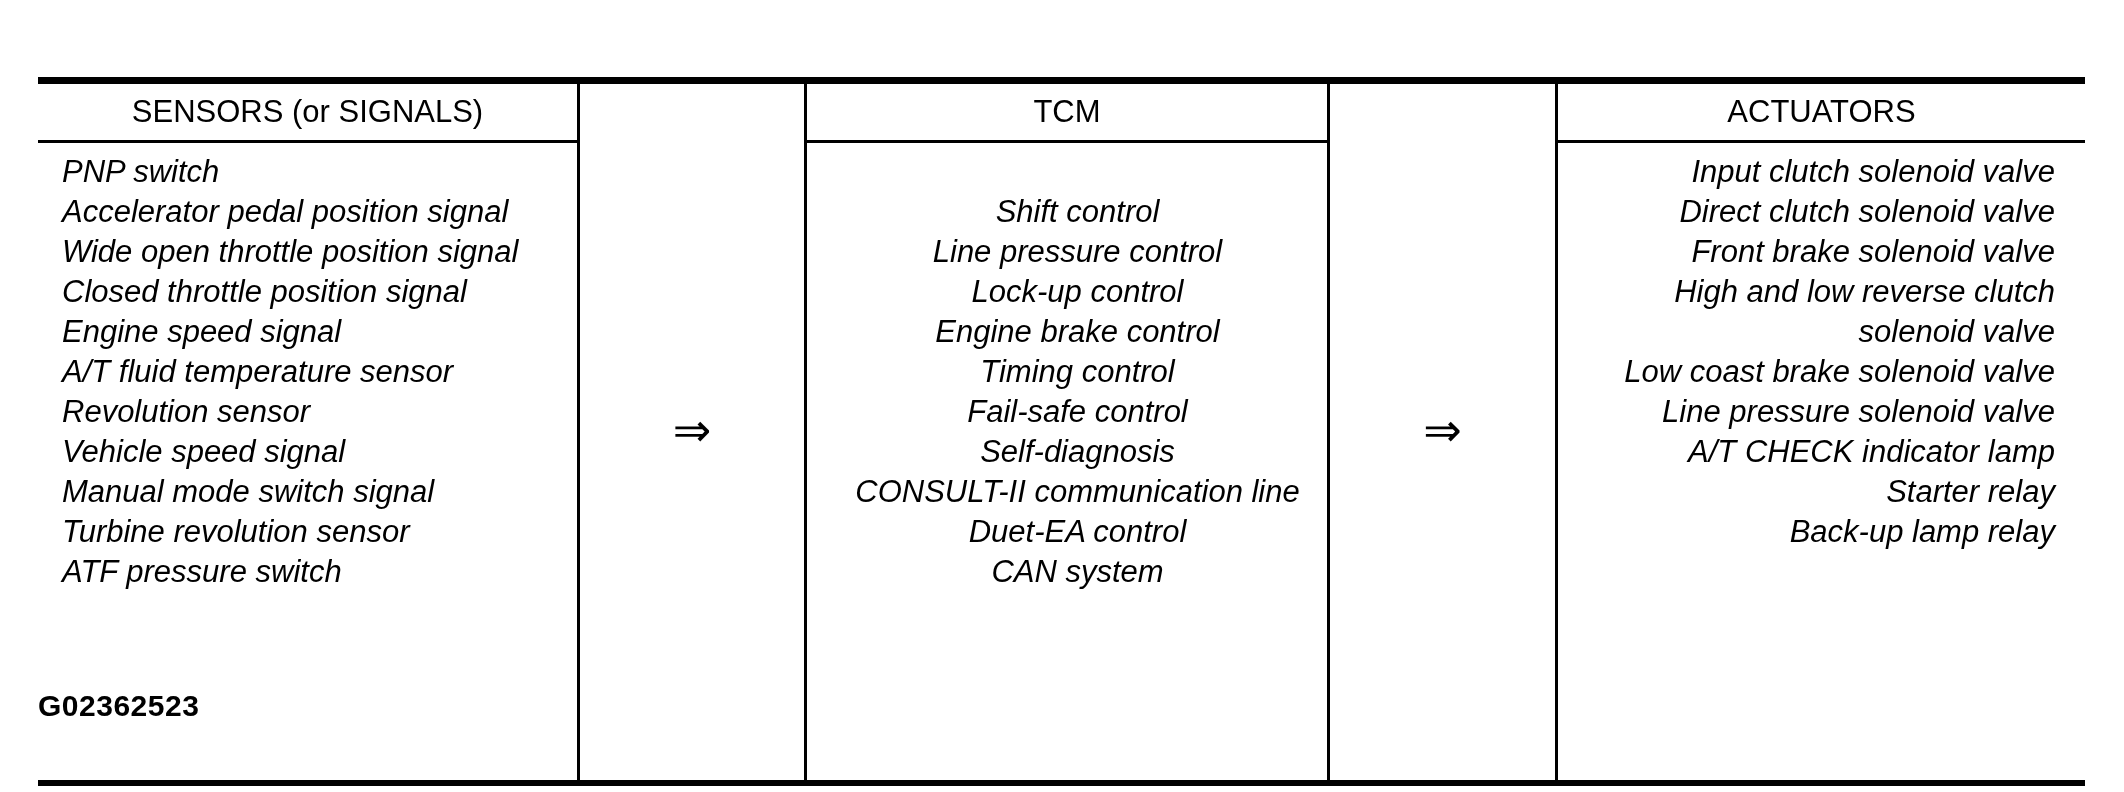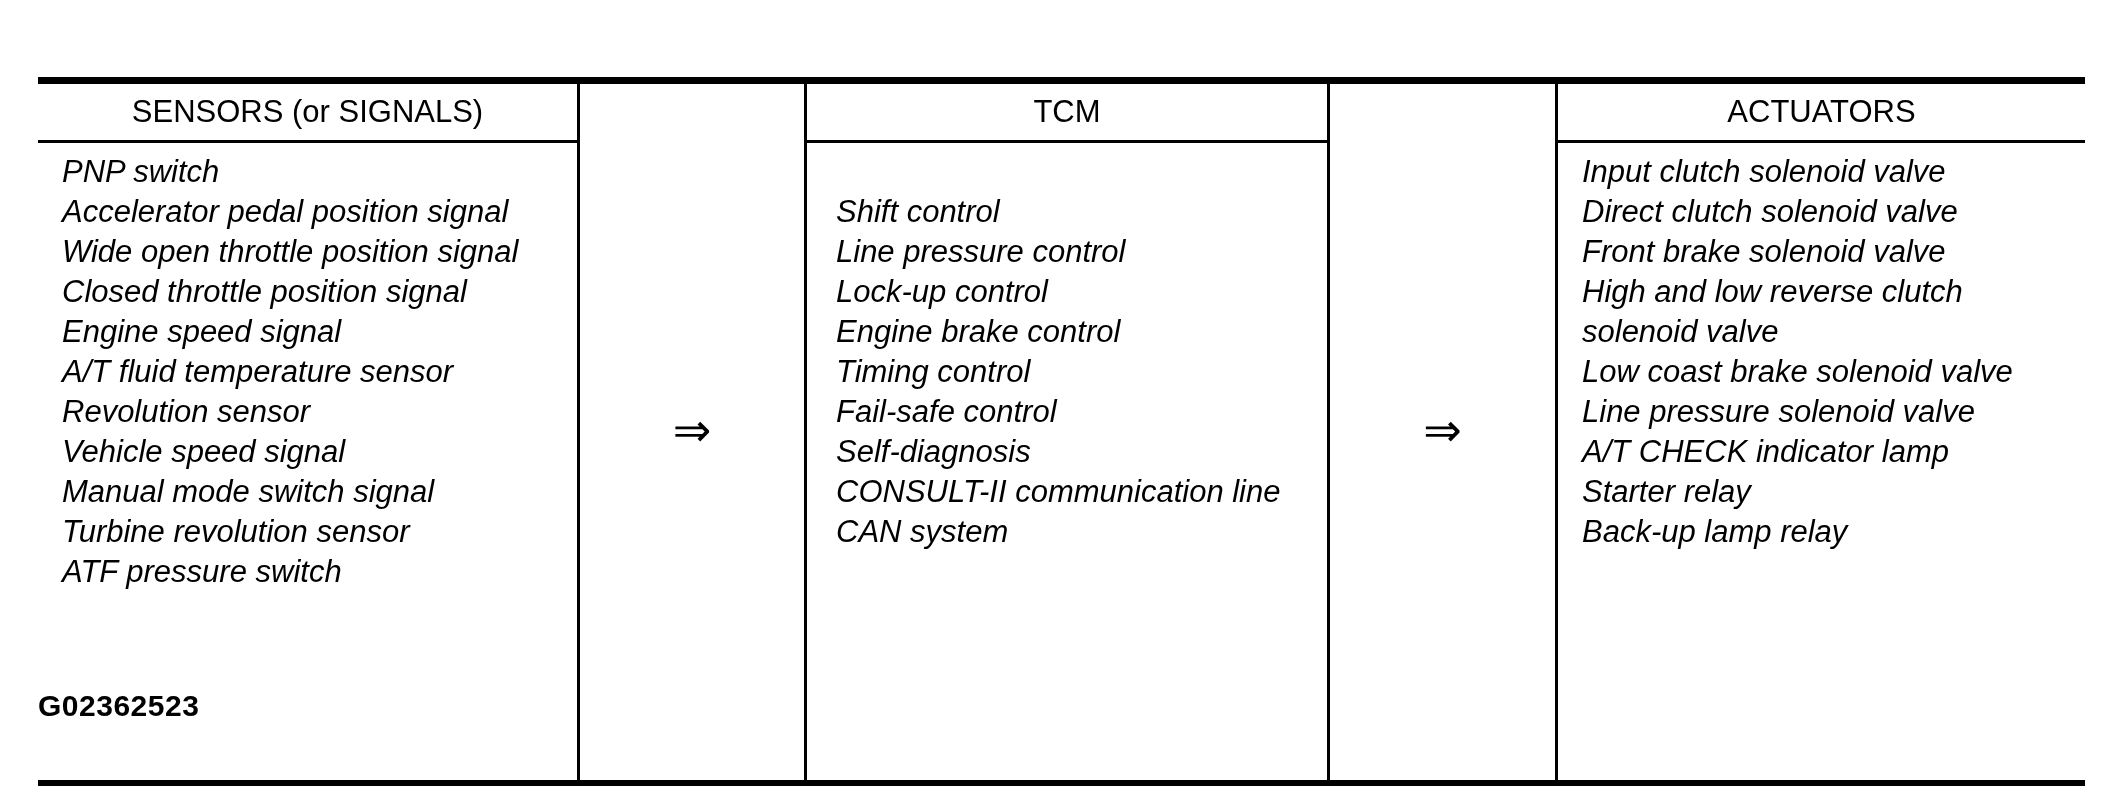--- a/index.html
+++ b/index.html
@@ -56,22 +56,22 @@
     font-size: 31px;
     white-space: nowrap;
   }
   .col-body {
     box-sizing: border-box;
     font-size: 31px;
     line-height: 40px;
     padding: 9px 8px 0 24px;
   }
   .col-body.nowrap { white-space: nowrap; }
-  .col-tcm .col-body { padding-left: 29px; padding-top: 49px; }
-  .col-actuators .col-body { padding-right: 30px; }
+  .col-tcm .col-body { padding-left: 29px; padding-top: 49px; text-align: center; }
+  .col-actuators .col-body { padding-right: 30px; text-align: right; }
 
   .item { min-height: 40px; font-style: italic; }
 
   
   .arrow {
     position: absolute;
     left: 50%;
     top: 50%;
     transform: translate(-50%, -54%);
     font-size: 46px;
@@ -122,20 +122,21 @@
       <div class="col-body nowrap">
 
       <div class="item">Shift control</div>
           <div class="item">Line pressure control</div>
           <div class="item">Lock-up control</div>
           <div class="item">Engine brake control</div>
           <div class="item">Timing control</div>
           <div class="item">Fail-safe control</div>
           <div class="item">Self-diagnosis</div>
           <div class="item">CONSULT-II communication line</div>
+          <div class="item">Duet-EA control</div>
           <div class="item">CAN system</div>
         </div>
     </div>
 
     <div class="col col-spacer-2 rule-right">
       <span class="arrow">⇒</span>
     </div>
 
     <div class="col col-actuators">
       <div class="col-header">ACTUATORS</div>

